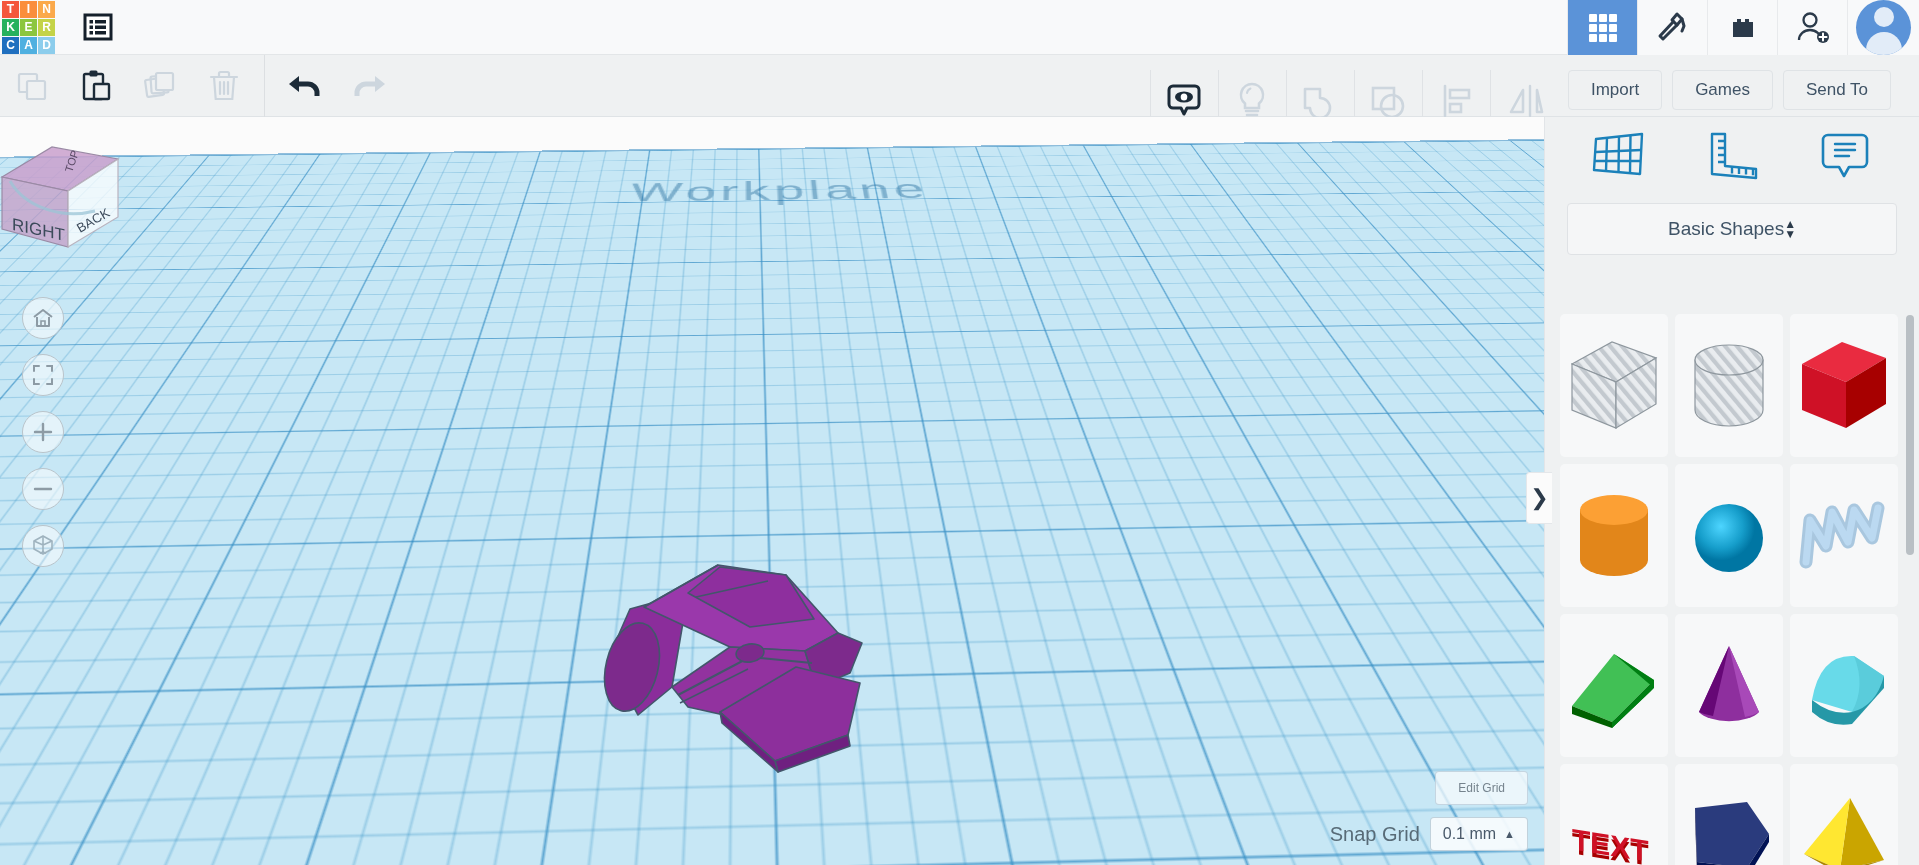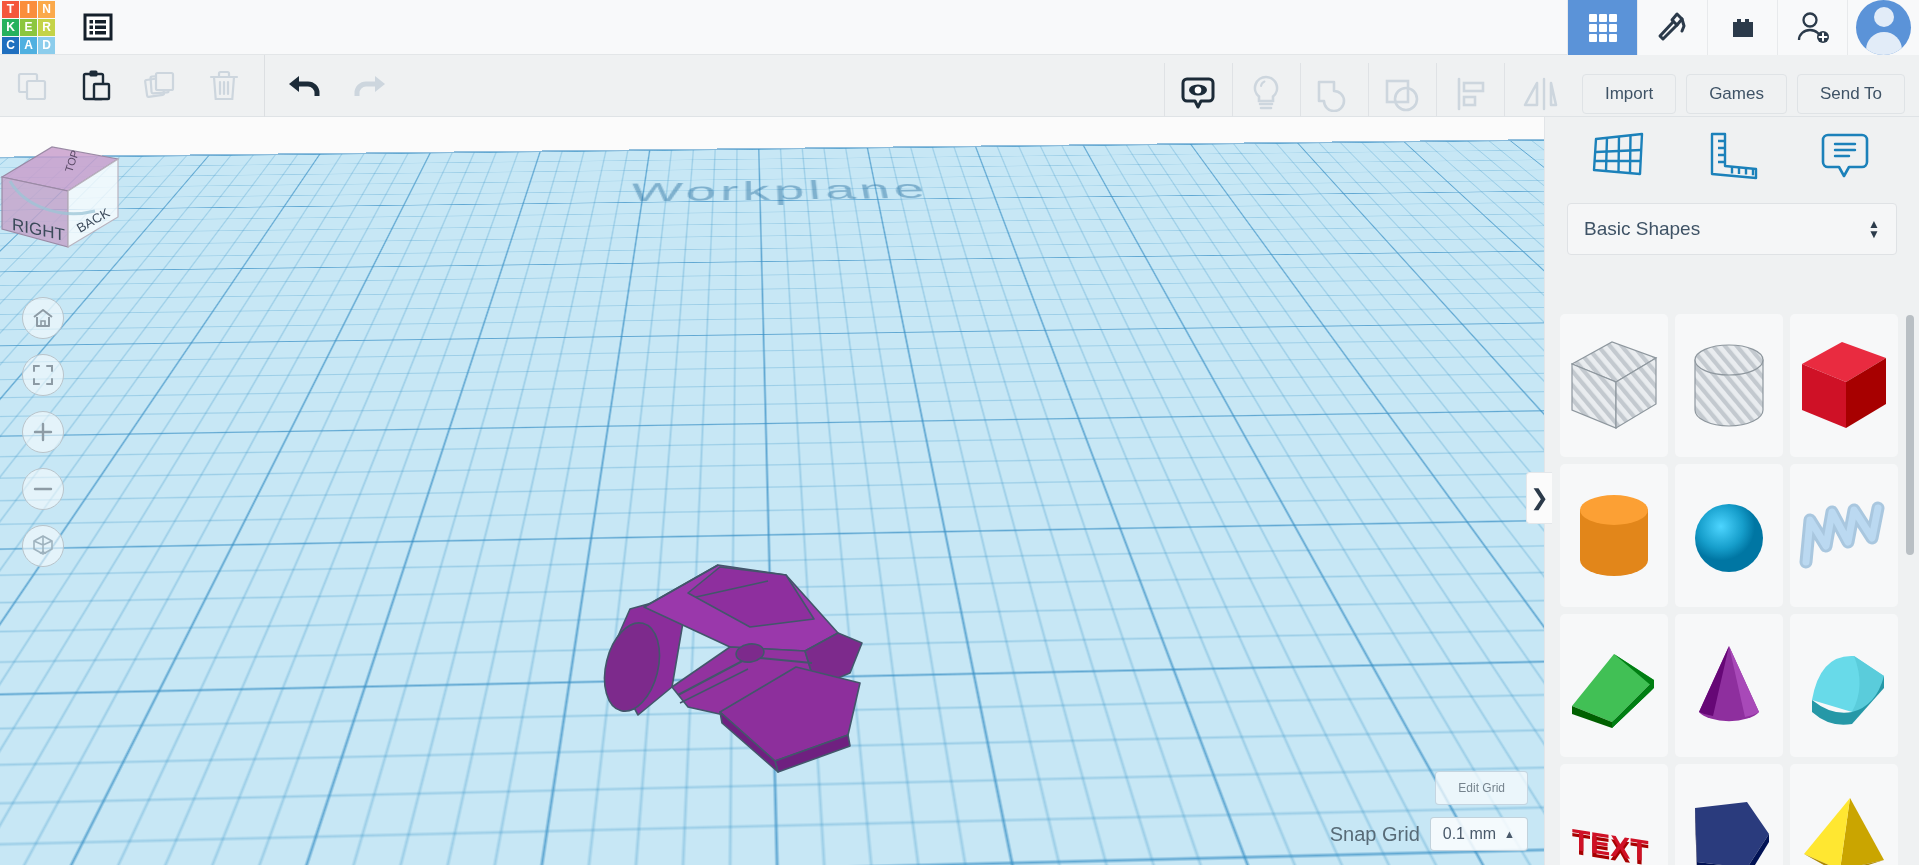--- a/index.html
+++ b/index.html
@@ -76,35 +76,35 @@
   }
   .tool-btn {
     width: 64px; height: 62px;
     display: flex; align-items: center; justify-content: center;
     cursor: pointer;
   }
   .tool-sep {
     width: 1px; height: 62px; background: #dcdfe2; margin: 0 8px;
   }
   .toolbar-right-group {
-    position: absolute; right: 0; top: 8px; height: 62px;
-    display: flex; align-items: center;
+    position: absolute; right: 0; top: 15px; height: 62px;
+    display: flex; 
   }
   .seg-btn {
     width: 68px; height: 62px; display: flex; align-items: center; justify-content: center;
     border-left: 1px solid #dfe2e5; cursor: pointer;
   }
   .tbtn {
     height: 40px; padding: 0 22px; margin-left: 10px;
     border: 1px solid #dfe3e6; background: #eff1f2; border-radius: 4px;
     font-size: 17px; color: #3f5366; cursor: pointer;
     display: flex; align-items: center; justify-content: center;
     font-family: "Liberation Sans", sans-serif;
   }
-  .tbtn.last { margin-right: 14px; }
+  .tbtn.last { margin-right: 28px; }
 
   
   .canvas {
     position: absolute; top: 117px; left: 0; width: 1544px; height: 748px;
     background: #fbfbfb; overflow: hidden;
   }
   .workplane {
     position: absolute; left: 0px; top: 0px;
     width: 1560px; height: 1000px;
     background:
@@ -173,21 +173,21 @@
     background: #eff1f2; border-left: 1px solid #e2e5e8;
   }
   .panel-icons {
     height: 78px; display: flex; align-items: center; justify-content: space-around;
     padding: 0 18px;
   }
   .panel-icon { width: 62px; height: 58px; display: flex; align-items: center; justify-content: center; cursor: pointer; }
   .dropdown {
     margin: 8px 22px 0 22px; height: 52px;
     background: #f5f6f7; border: 1px solid #dfe2e5; border-radius: 4px;
-    display: flex; align-items: center; justify-content: space-between;
+    display: flex; align-items: center; justify-content: center;
     padding: 0 16px; cursor: pointer;
   }
   .dropdown-label { font-size: 19px; color: #3f5366; }
   .spinner { display: flex; flex-direction: column; gap: 3px; color: #2b3a4a; line-height: .55; font-size: 12px;}
   .shape-grid-wrap {
     position: absolute; top: 190px; left: 0; width: 375px; height: 558px;
     overflow: hidden;
   }
   .shape-grid {
     display: grid; grid-template-columns: repeat(3, 1fr);

